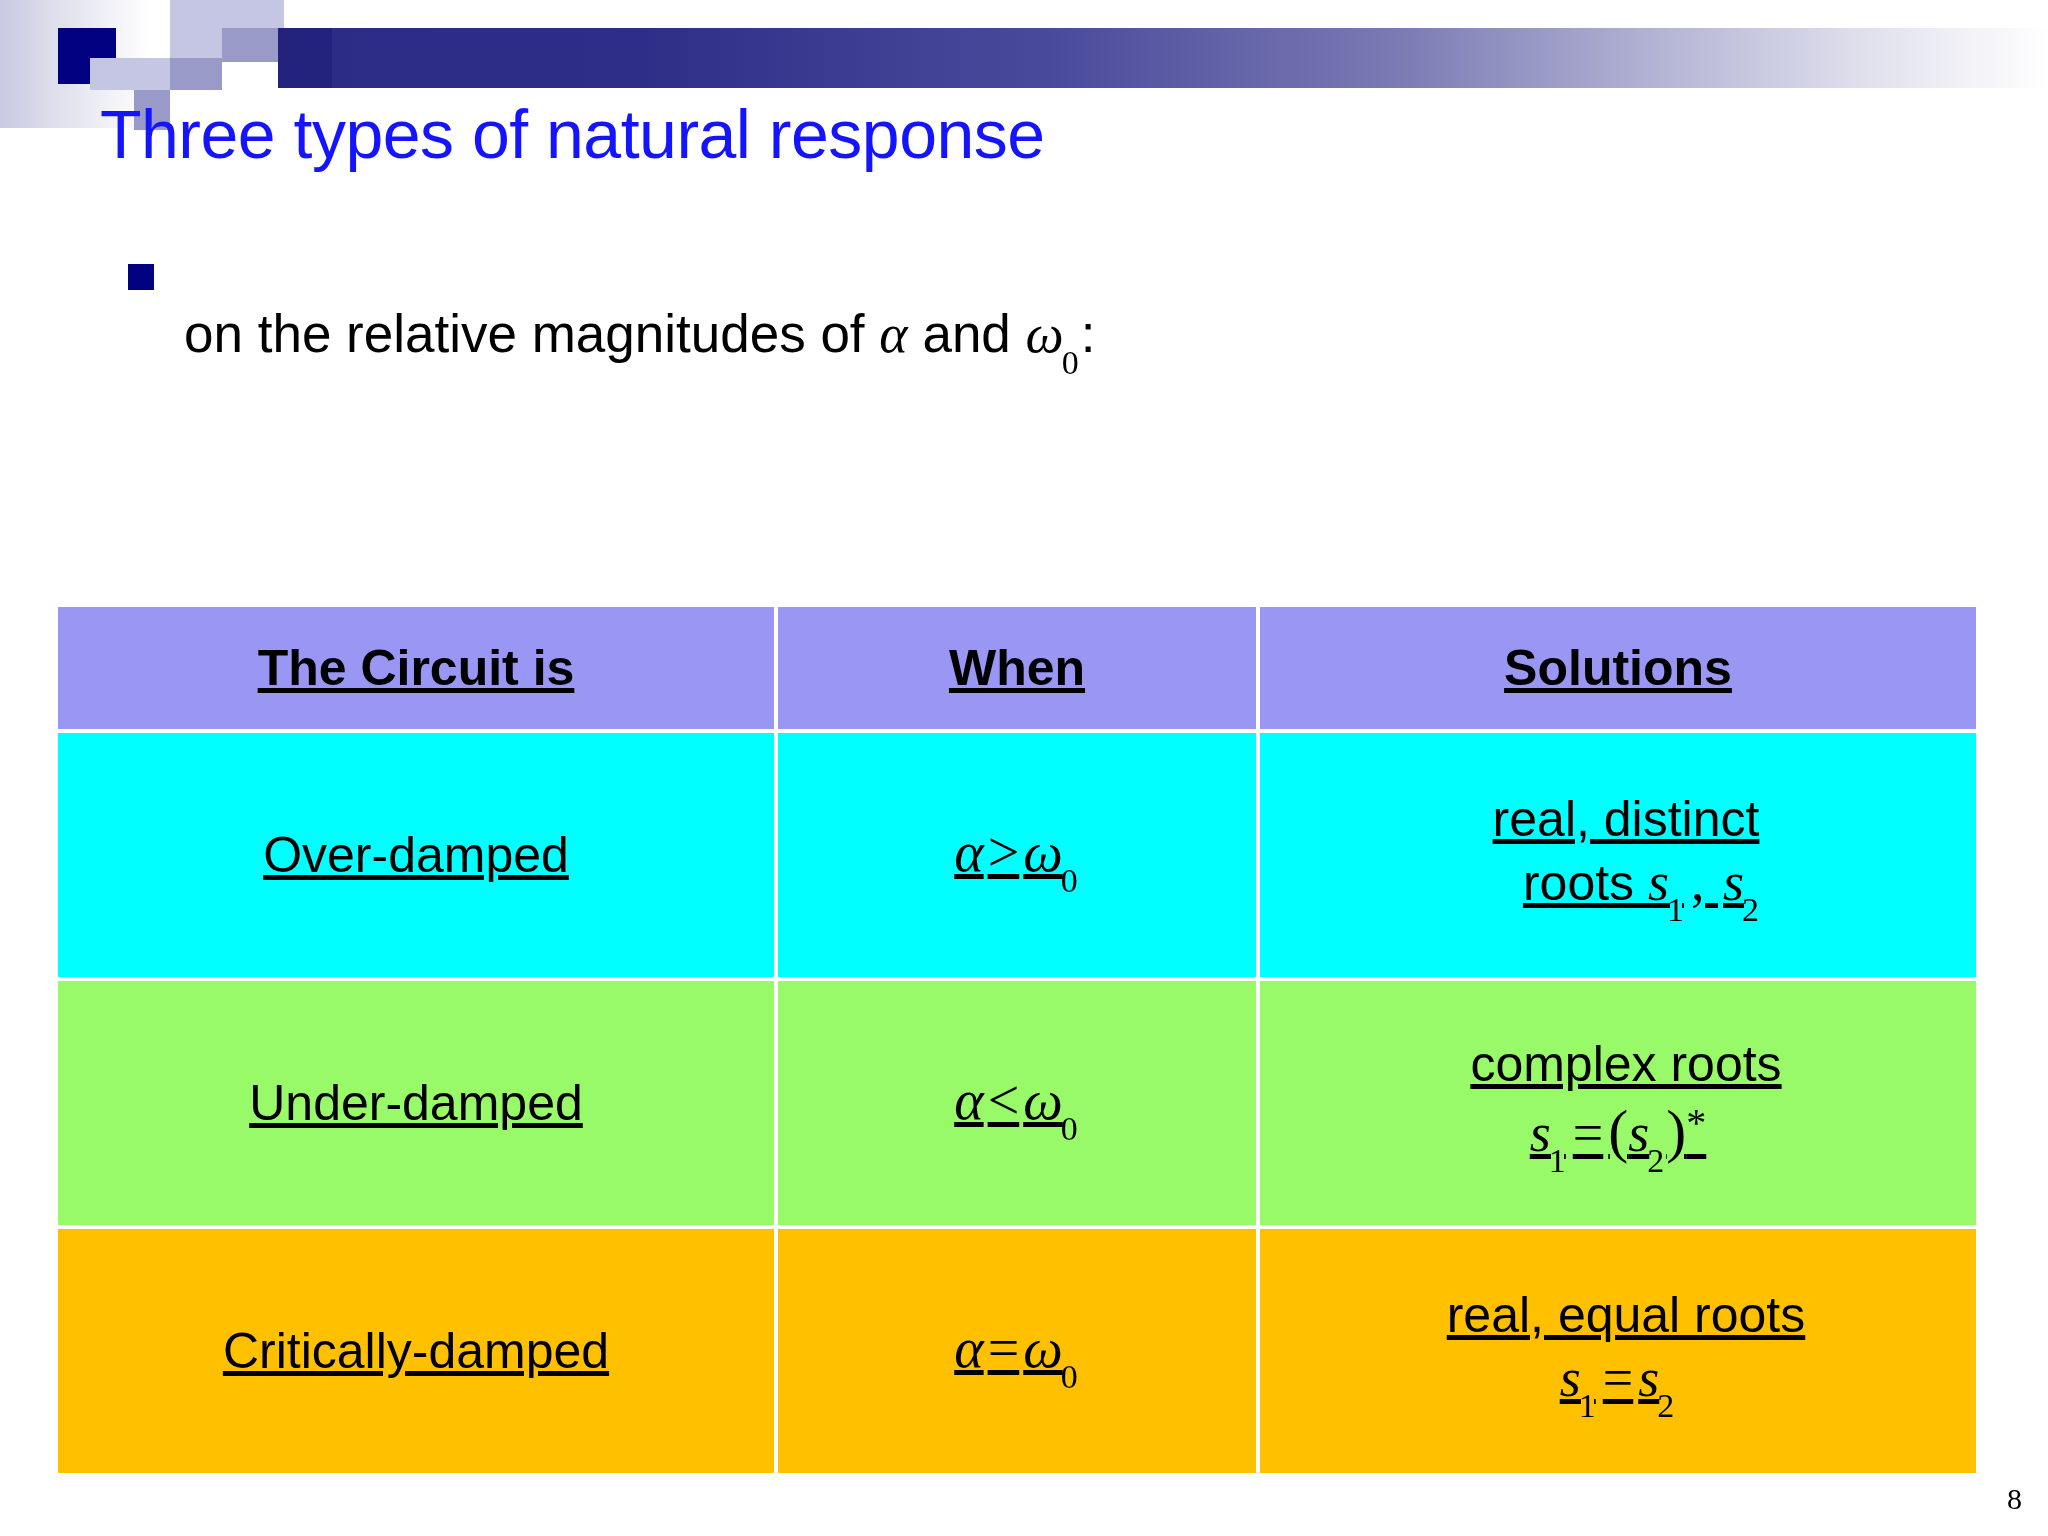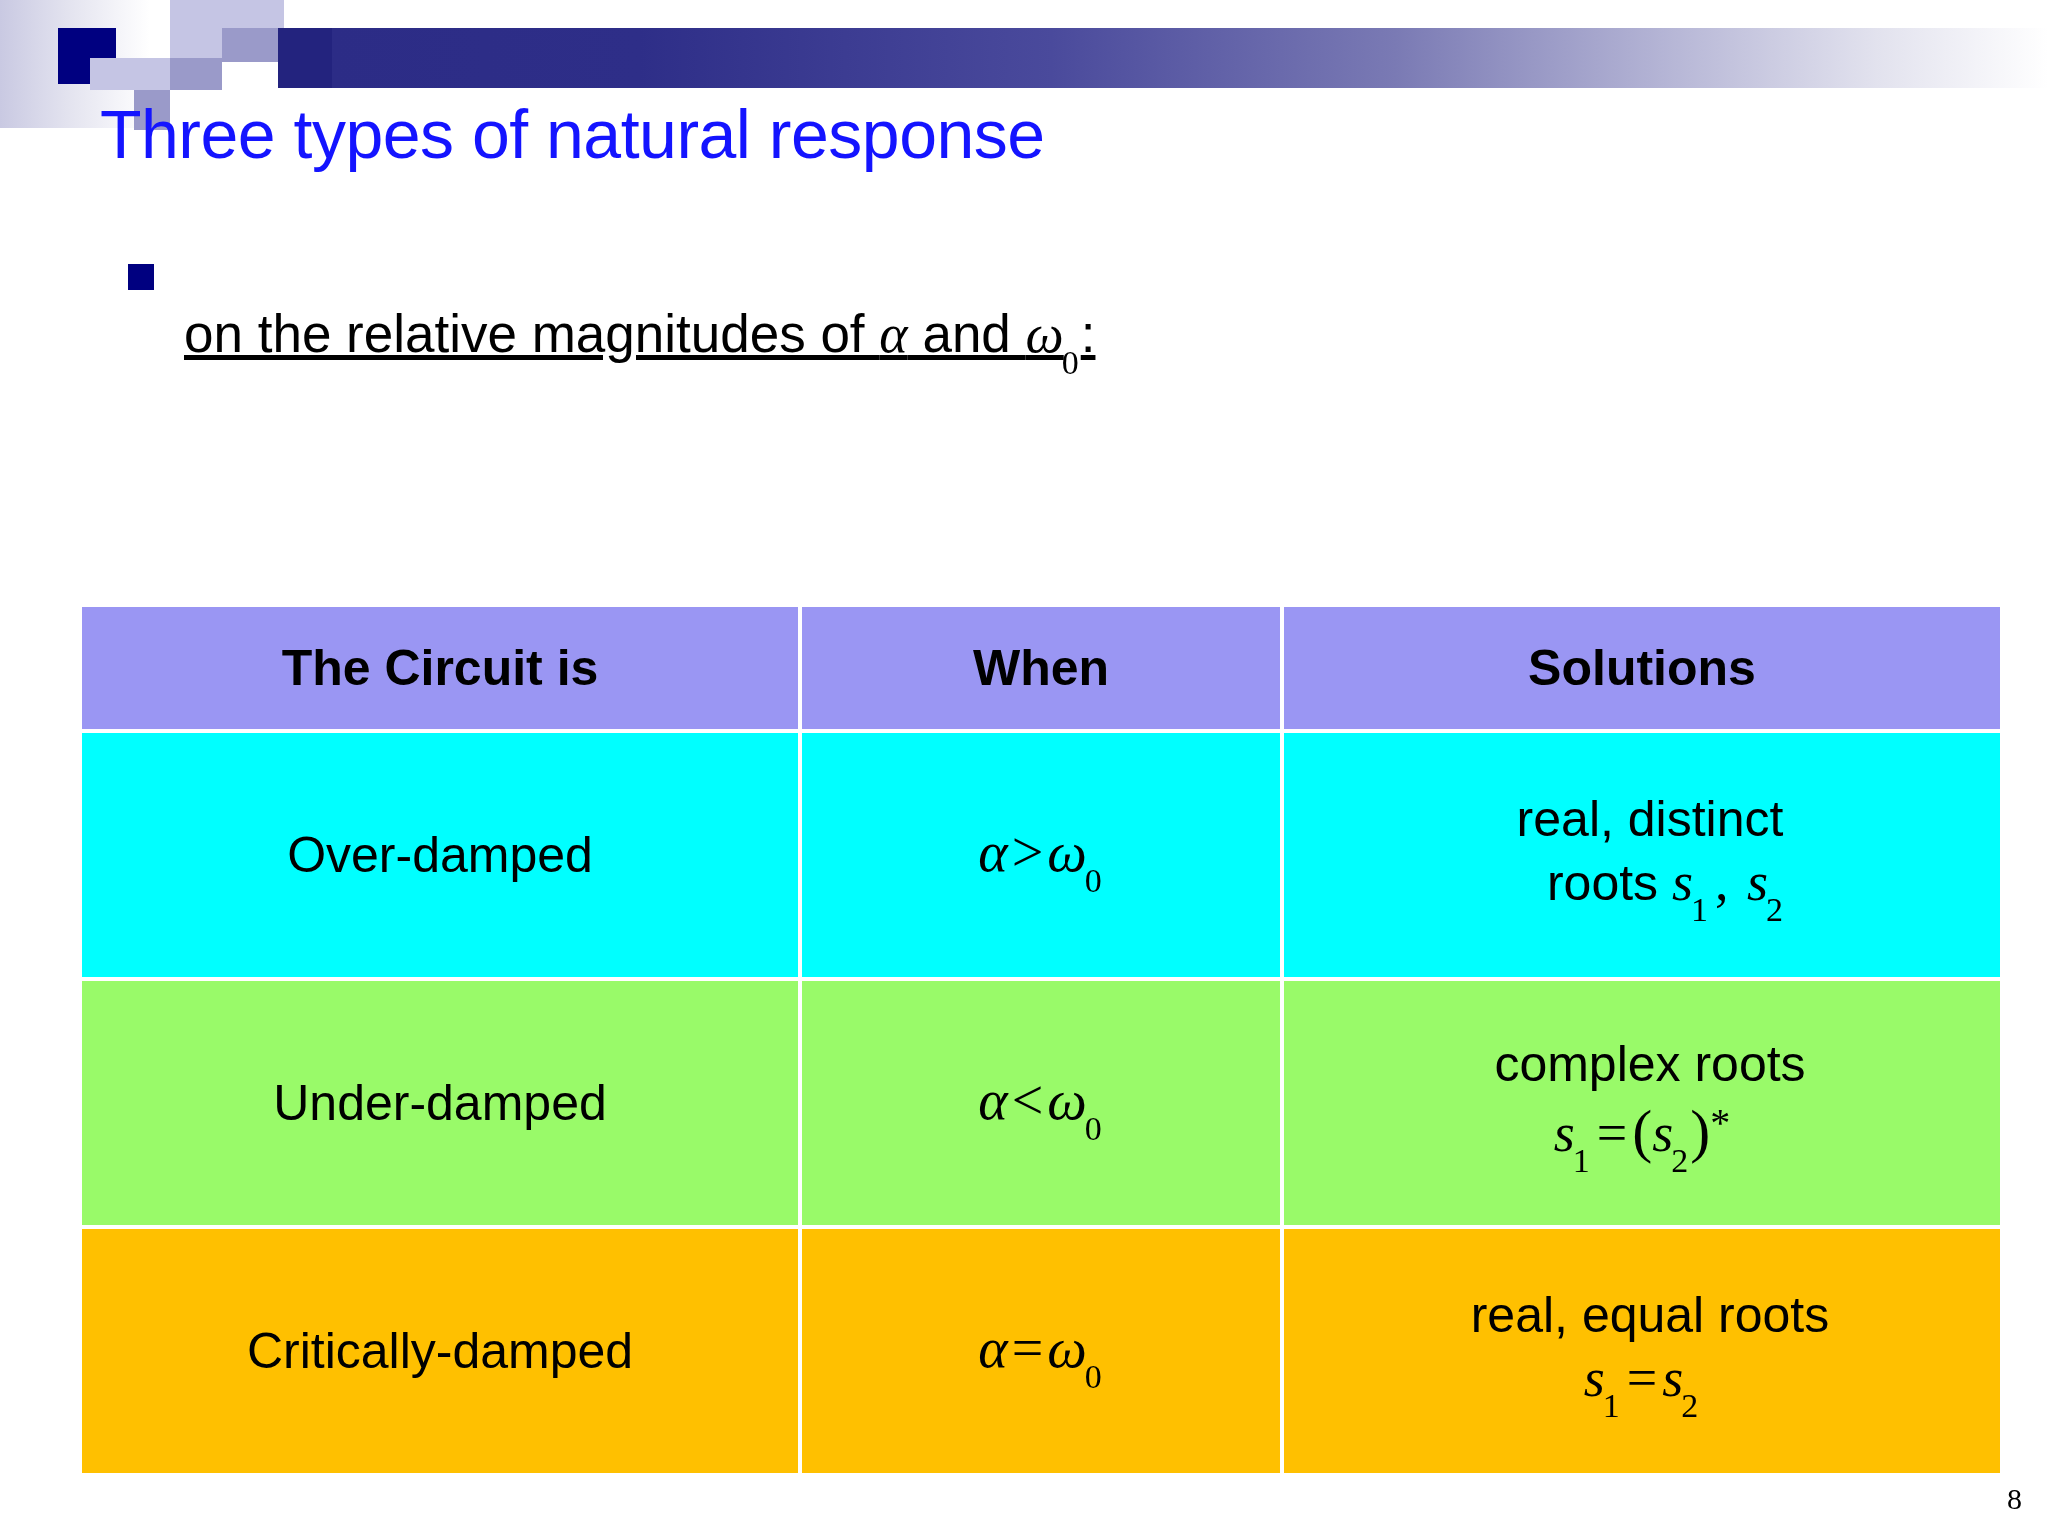--- a/index.html
+++ b/index.html
@@ -81,46 +81,46 @@
   }
   .bullet-text {
     font-size: 53px;
     color: #000000;
     line-height: 1.66;
     font-family: "Liberation Sans", sans-serif;
     white-space: nowrap;
   }
   .bullet-line2 {
     padding-left: 56px;
-    text-decoration: underline;
   }
   .gvar {
     font-family: "Liberation Serif", serif;
     font-style: italic;
     font-size: 54px;
   }
   .sub {
     font-family: "Liberation Serif", serif;
     font-style: normal;
     font-size: 34px;
     vertical-align: sub;
     position: relative;
     top: 10px;
     left: -2px;
   }
 
   
   #tbl {
     position: absolute;
-    left: 78px;
+    left: 54px;
     top: 603px;
     width: 1926px;
     border-collapse: separate;
     border-spacing: 4px 4px;
     table-layout: fixed;
+    text-decoration: underline;
   }
   #tbl td, #tbl th {
     padding: 0;
     margin: 0;
     text-align: center;
     vertical-align: middle;
     color: #000000;
     font-family: "Liberation Sans", sans-serif;
   }
   #tbl col.c1 { width: 716px; }

